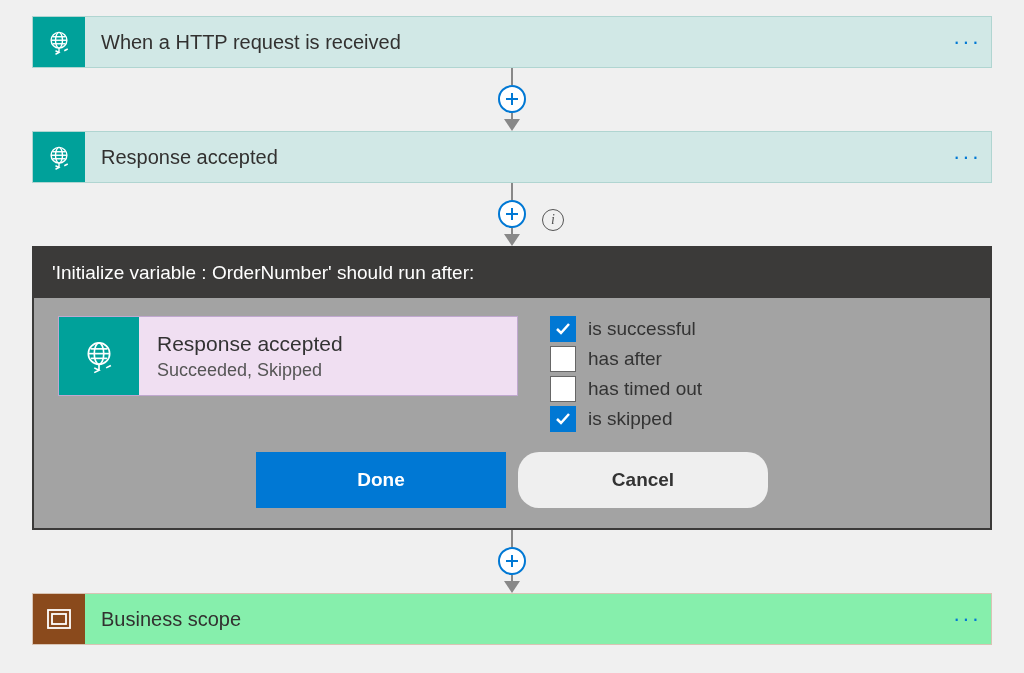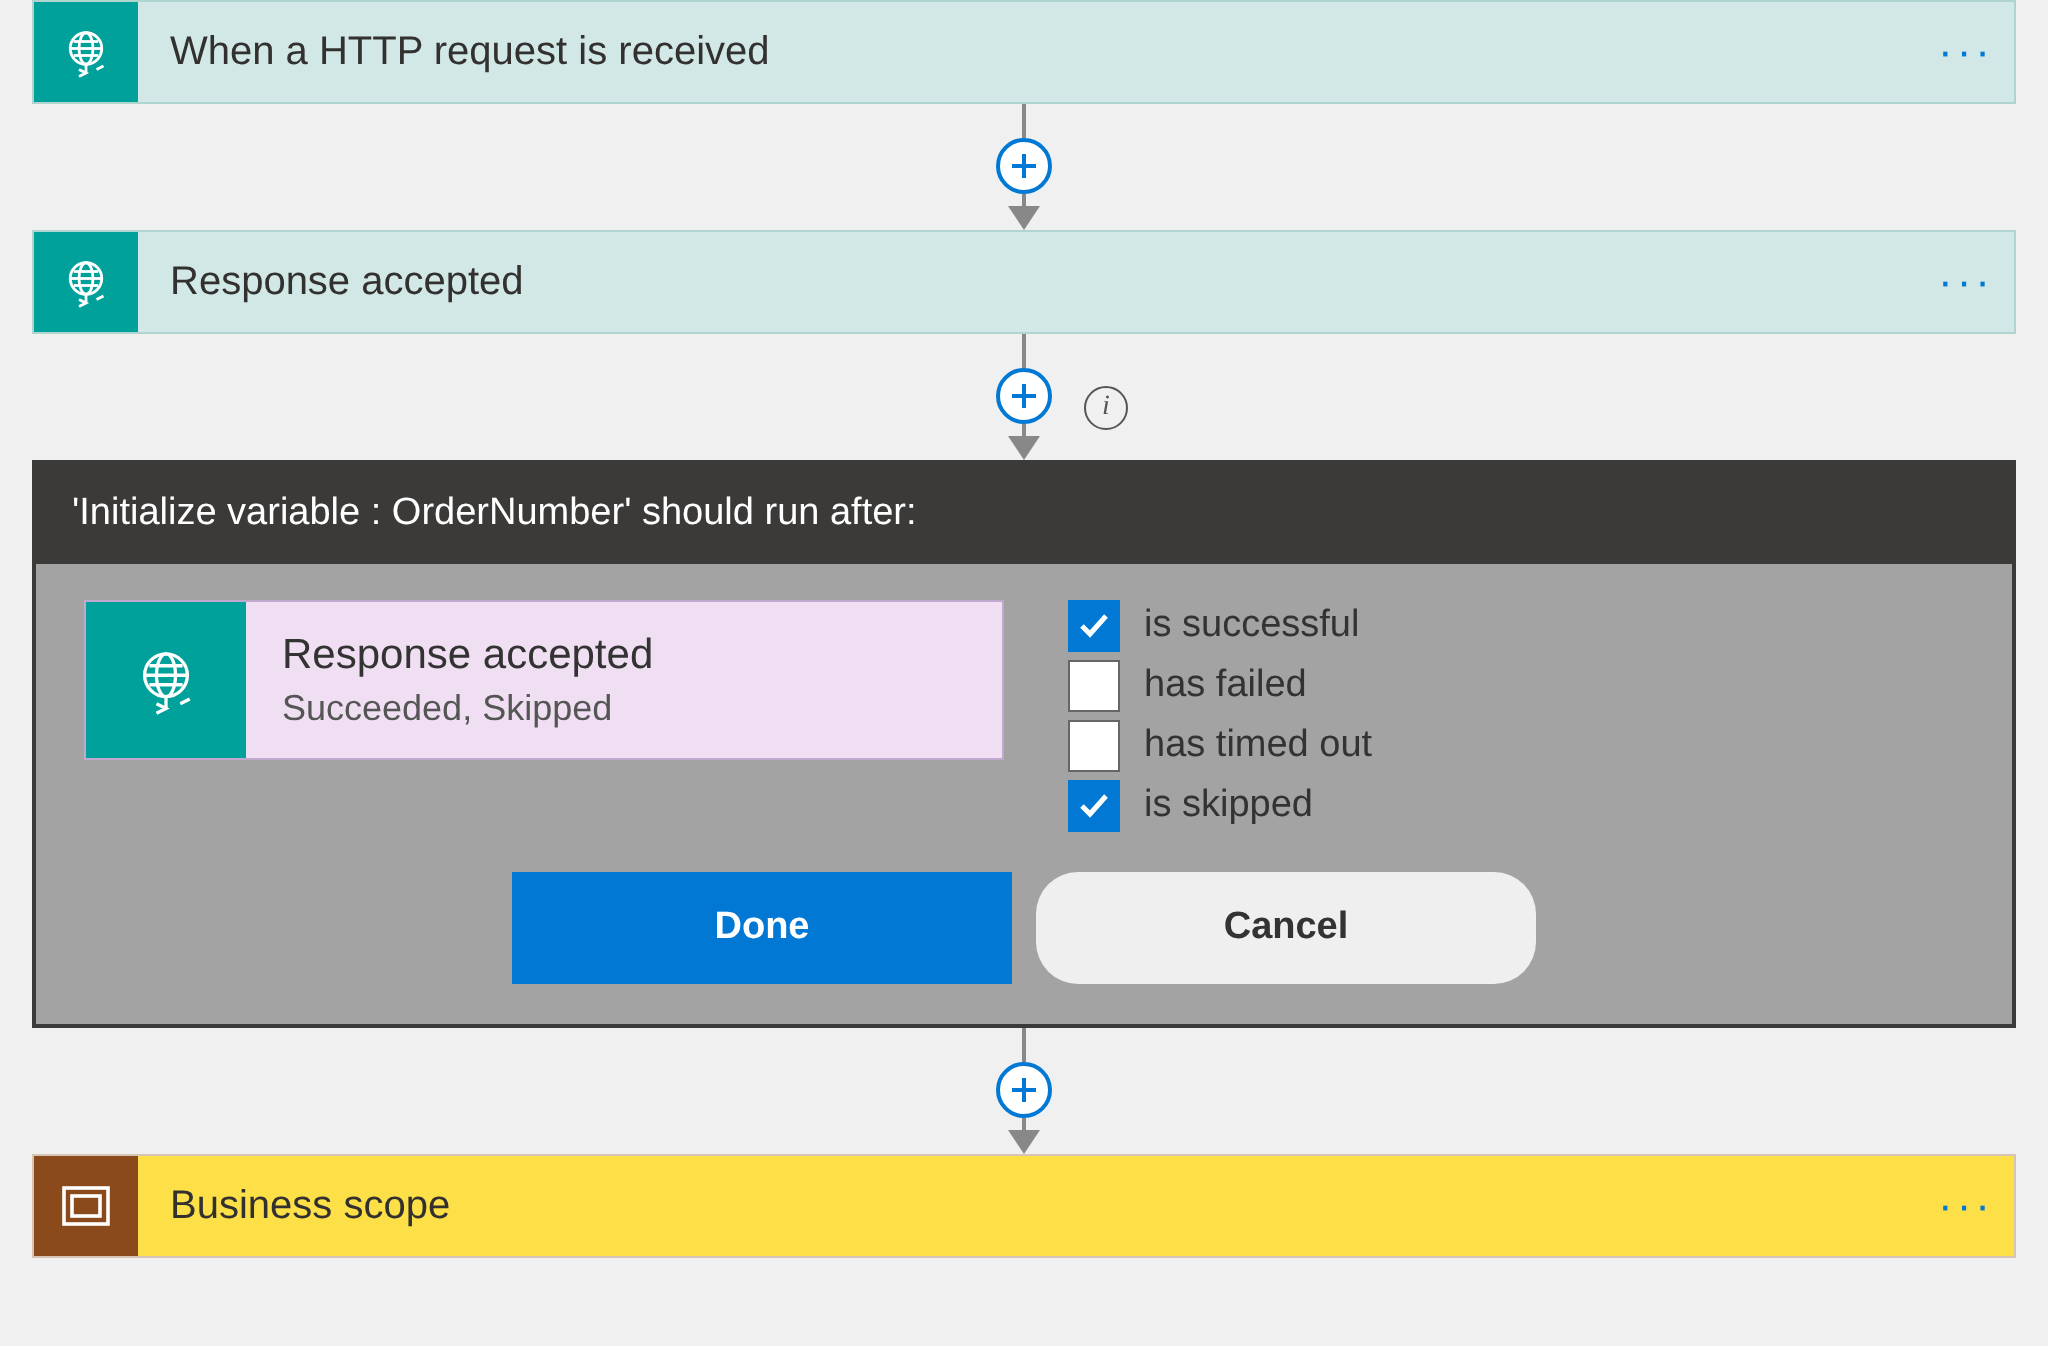--- a/index.html
+++ b/index.html
@@ -5,33 +5,33 @@
   * { box-sizing: border-box; margin: 0; padding: 0; }
   body {
     font-family: "Segoe UI", Tahoma, sans-serif;
     background: #f0f0f0;
     width: 1024px;
     height: 673px;
     overflow: hidden;
     color: #323130;
   }
   .canvas {
-    padding: 0;
+    padding: 16px;
   }
   .action-card {
     display: flex;
     align-items: stretch;
     background: #d1e8e6;
     border: 1px solid #b0d5d1;
     margin: 0 16px;
     position: relative;
     height: 52px;
   }
   .action-card.scope {
-    background: #fde047;
+    background: #86efac;
     border: 1px solid #d8c4b4;
   }
   .action-icon-box {
     width: 52px;
     display: flex;
     align-items: center;
     justify-content: center;
     flex-shrink: 0;
   }
   .teal-box { background: #00a19a; }
@@ -296,21 +296,21 @@
             <svg width="18" height="18" viewBox="0 0 18 18">
                 <path d="M3 9 L7 13 L15 4" stroke="#fff" stroke-width="2.5" fill="none"></path>
               </svg>
           </div>
           <div class="check-label">is successful</div>
         </div>
         <div class="check-row">
           <div class="chk">
             
           </div>
-          <div class="check-label">has failed</div>
+          <div class="check-label">has after</div>
         </div>
         <div class="check-row">
           <div class="chk">
             
           </div>
           <div class="check-label">has timed out</div>
         </div>
         <div class="check-row">
           <div class="chk checked">
             <svg width="18" height="18" viewBox="0 0 18 18">

